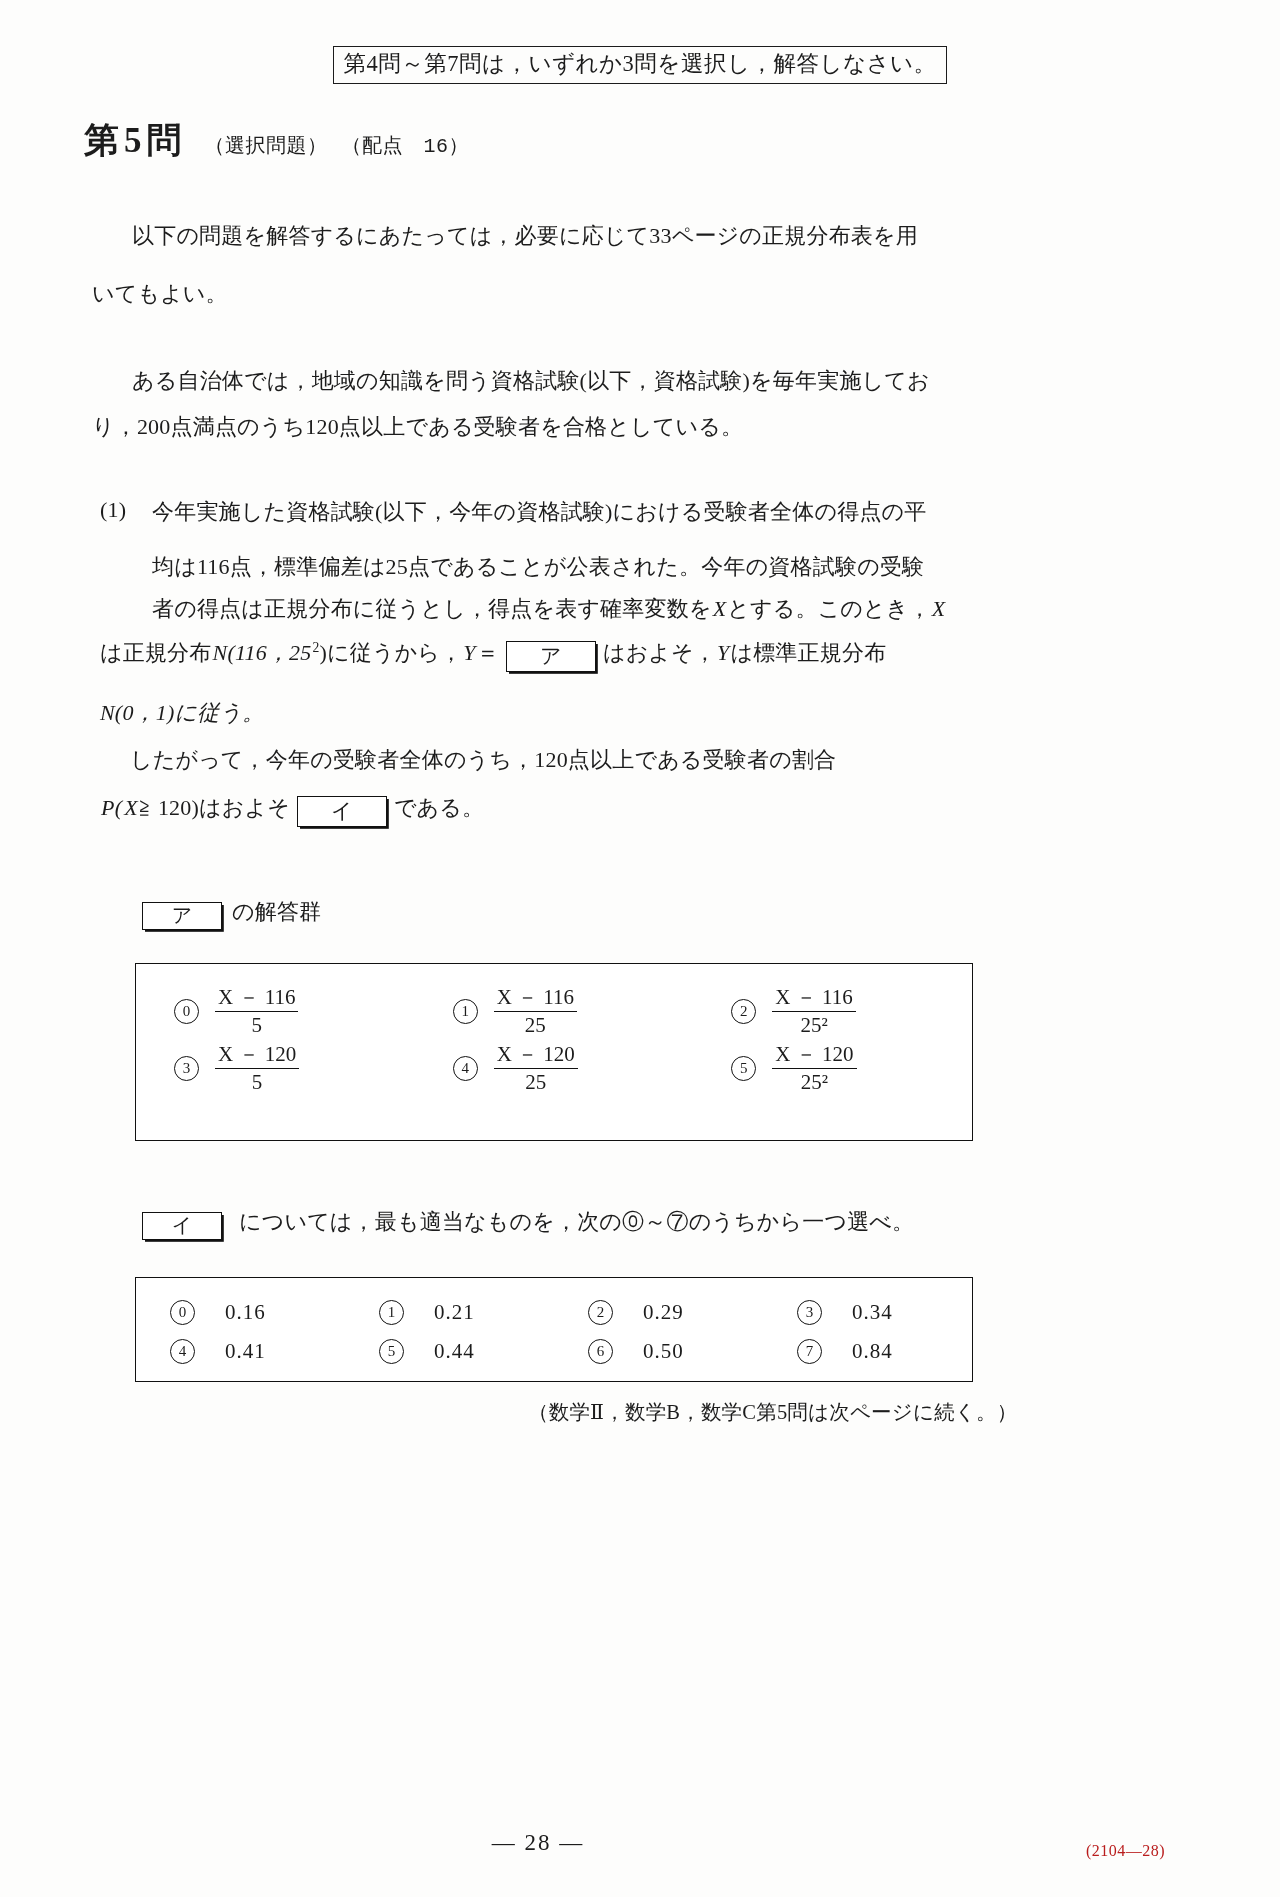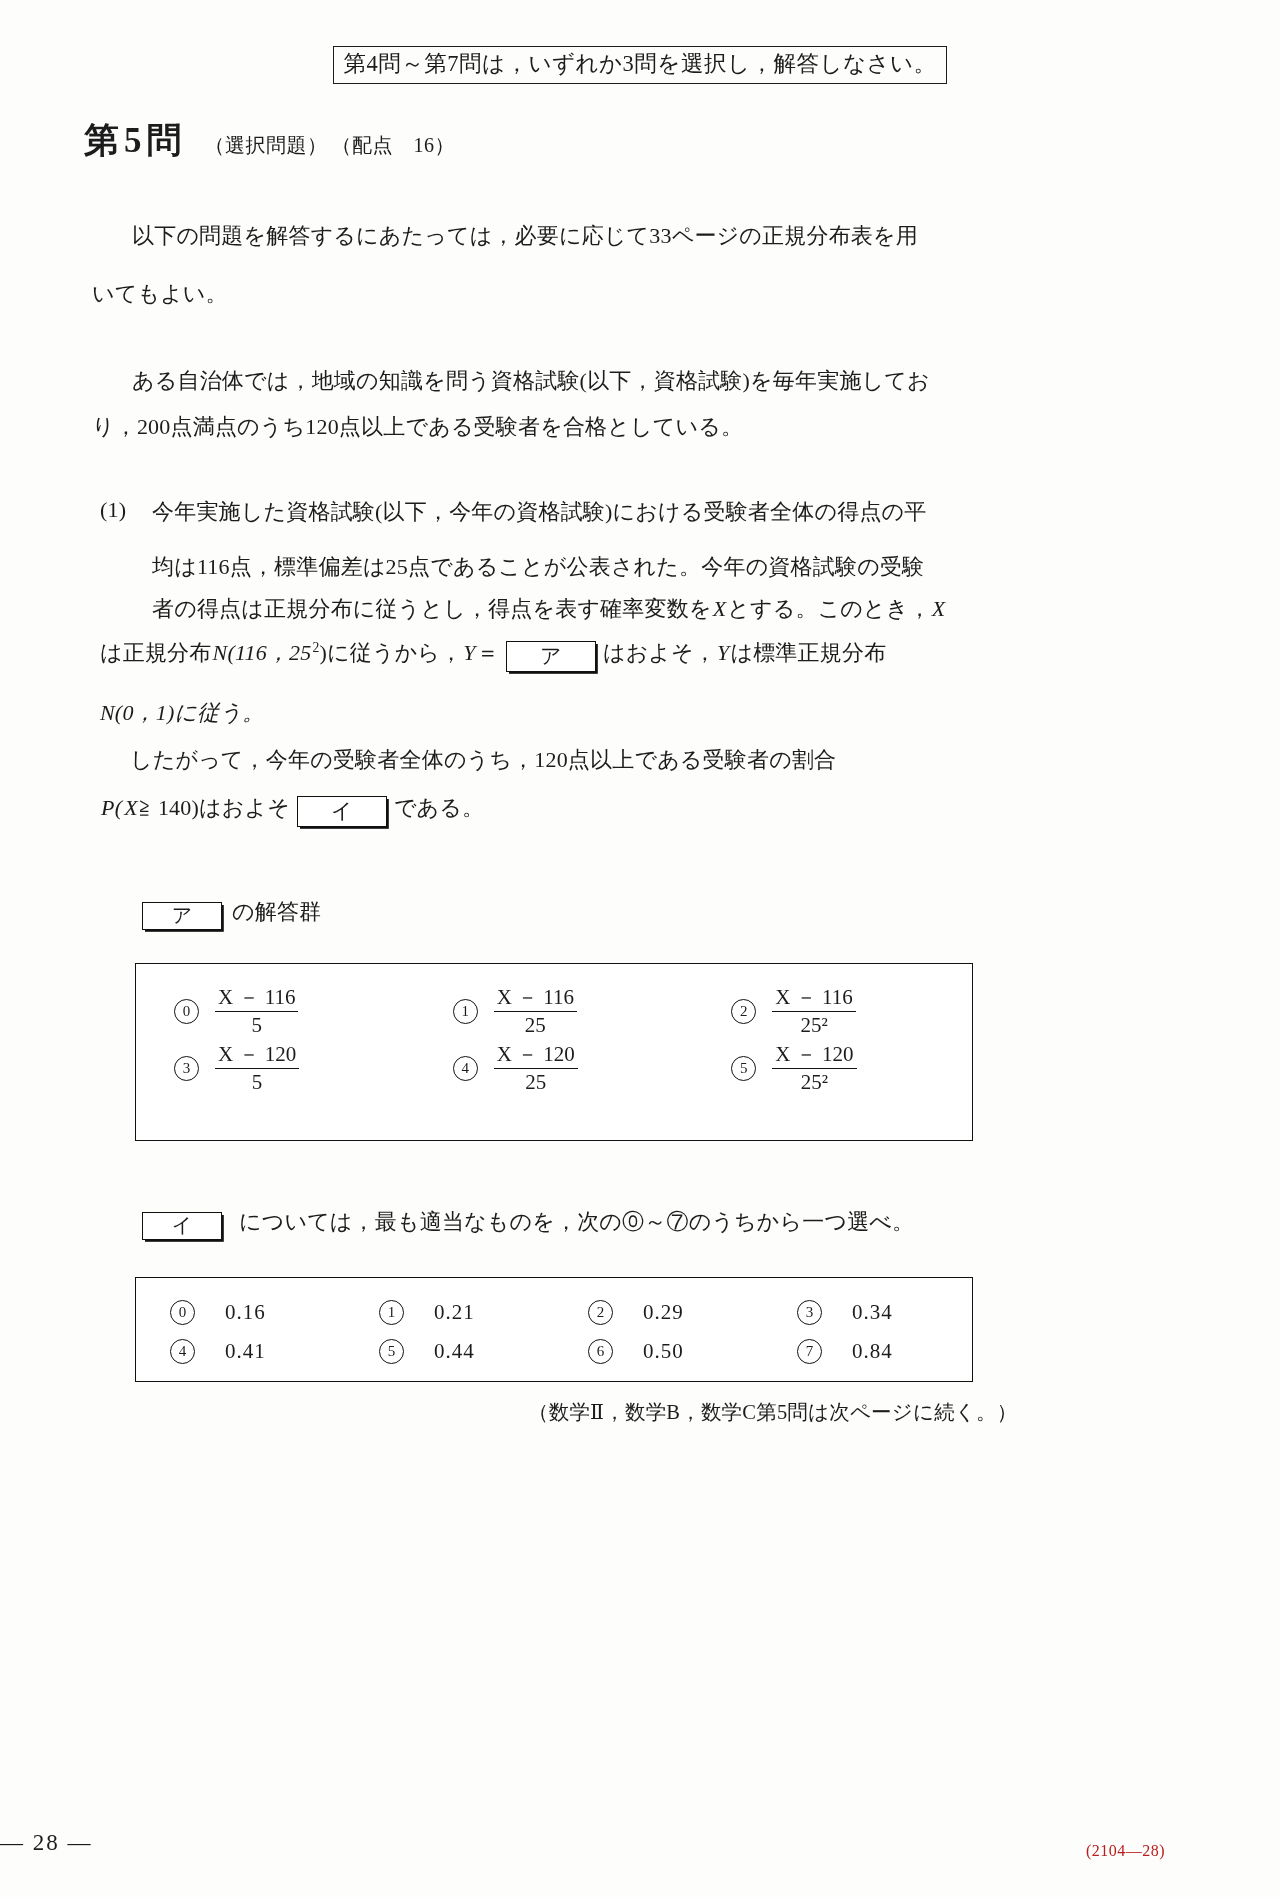--- a/index.html
+++ b/index.html
@@ -20,21 +20,21 @@
     font-size:22.5px;
     letter-spacing:.5px;
     line-height:1.15;
     white-space:nowrap;
   }
 
   
   .title-row{position:absolute;top:117px;left:84px;display:flex;align-items:baseline;}
   .title-main{font-size:35px;font-weight:bold;letter-spacing:5px;}
   .title-sub{font-size:20px;margin-left:18px;letter-spacing:.5px;}
-  .title-sub2{font-size:20px;margin-left:4px;letter-spacing:.5px;}
+  .title-sub2{font-size:20px;margin-left:14px;letter-spacing:.5px;font-family:Liberation Mono, monospace;}
 
   
   .para{position:absolute;font-size:22px;line-height:58px;letter-spacing:.2px;white-space:nowrap;}
 
   .lineblk{position:absolute;font-size:22px;white-space:nowrap;letter-spacing:.2px;}
 
   
   i.m{font-family:"Liberation Serif","DejaVu Serif",serif;font-style:italic;padding:0 1px;}
   .num{font-family:"Liberation Serif",serif;}
   sup.sq{font-size:.62em;vertical-align:super;}
@@ -88,21 +88,21 @@
     padding:22px 0 20px 0;
   }
   .opt2{display:flex;align-items:center;padding-left:34px;font-size:21px;}
   .opt2 .val{margin-left:14px;letter-spacing:1px;}
 
   
   .grouplabel{position:absolute;font-size:22px;white-space:nowrap;letter-spacing:.2px;}
 
   
   .contnote{position:absolute;font-size:20.5px;white-space:nowrap;letter-spacing:.2px;}
-  .pagenum{position:absolute;width:1076px;font-size:23px;letter-spacing:2px;}
+  .pagenum{position:absolute;width:1076px;text-align:center;font-size:23px;letter-spacing:2px;}
   .docid{position:absolute;font-size:16px;color:#b91c1c;letter-spacing:.5px;}
 </style>
 </head>
 <body>
 
 <div class="page">
 
   <div class="notice-wrap">
     <span class="notice">第4問～第7問は，いずれか3問を選択し，解答しなさい。</span>
   </div>
@@ -129,21 +129,21 @@
 
   <div class="lineblk" style="top:638px;left:100px;">
     <span>は正規分布</span><i class="m num">N(116，25</i><sup class="sq">2</sup><span>)に従うから，</span><i class="m">Y</i><span>＝</span><span class="blank">ア</span><span>はおよそ，</span><i class="m">Y</i><span>は標準正規分布</span>
   </div>
 
   <div class="lineblk" style="top:698px;left:100px;font-style:italic;">N(0，1)に従う。</div>
 
   <div class="lineblk" style="top:745px;left:130px;">したがって，今年の受験者全体のうち，120点以上である受験者の割合</div>
 
   <div class="lineblk" style="top:793px;left:100px;">
-    <i class="m">P(</i><i class="m">X</i><span>≧ 140)はおよそ</span><span class="blank">イ</span><span>である。</span>
+    <i class="m">P(</i><i class="m">X</i><span>≧ 120)はおよそ</span><span class="blank">イ</span><span>である。</span>
   </div>
 
   <div class="grouplabel" style="top:897px;left:135px;">
     <span class="blank sm">ア</span><span style="margin-left:3px;">の解答群</span>
   </div>
 
   <div class="groupbox" style="top:963px;left:135px;width:838px;height:178px;">
     <div class="grid-frac">
 
       <div class="opt">

